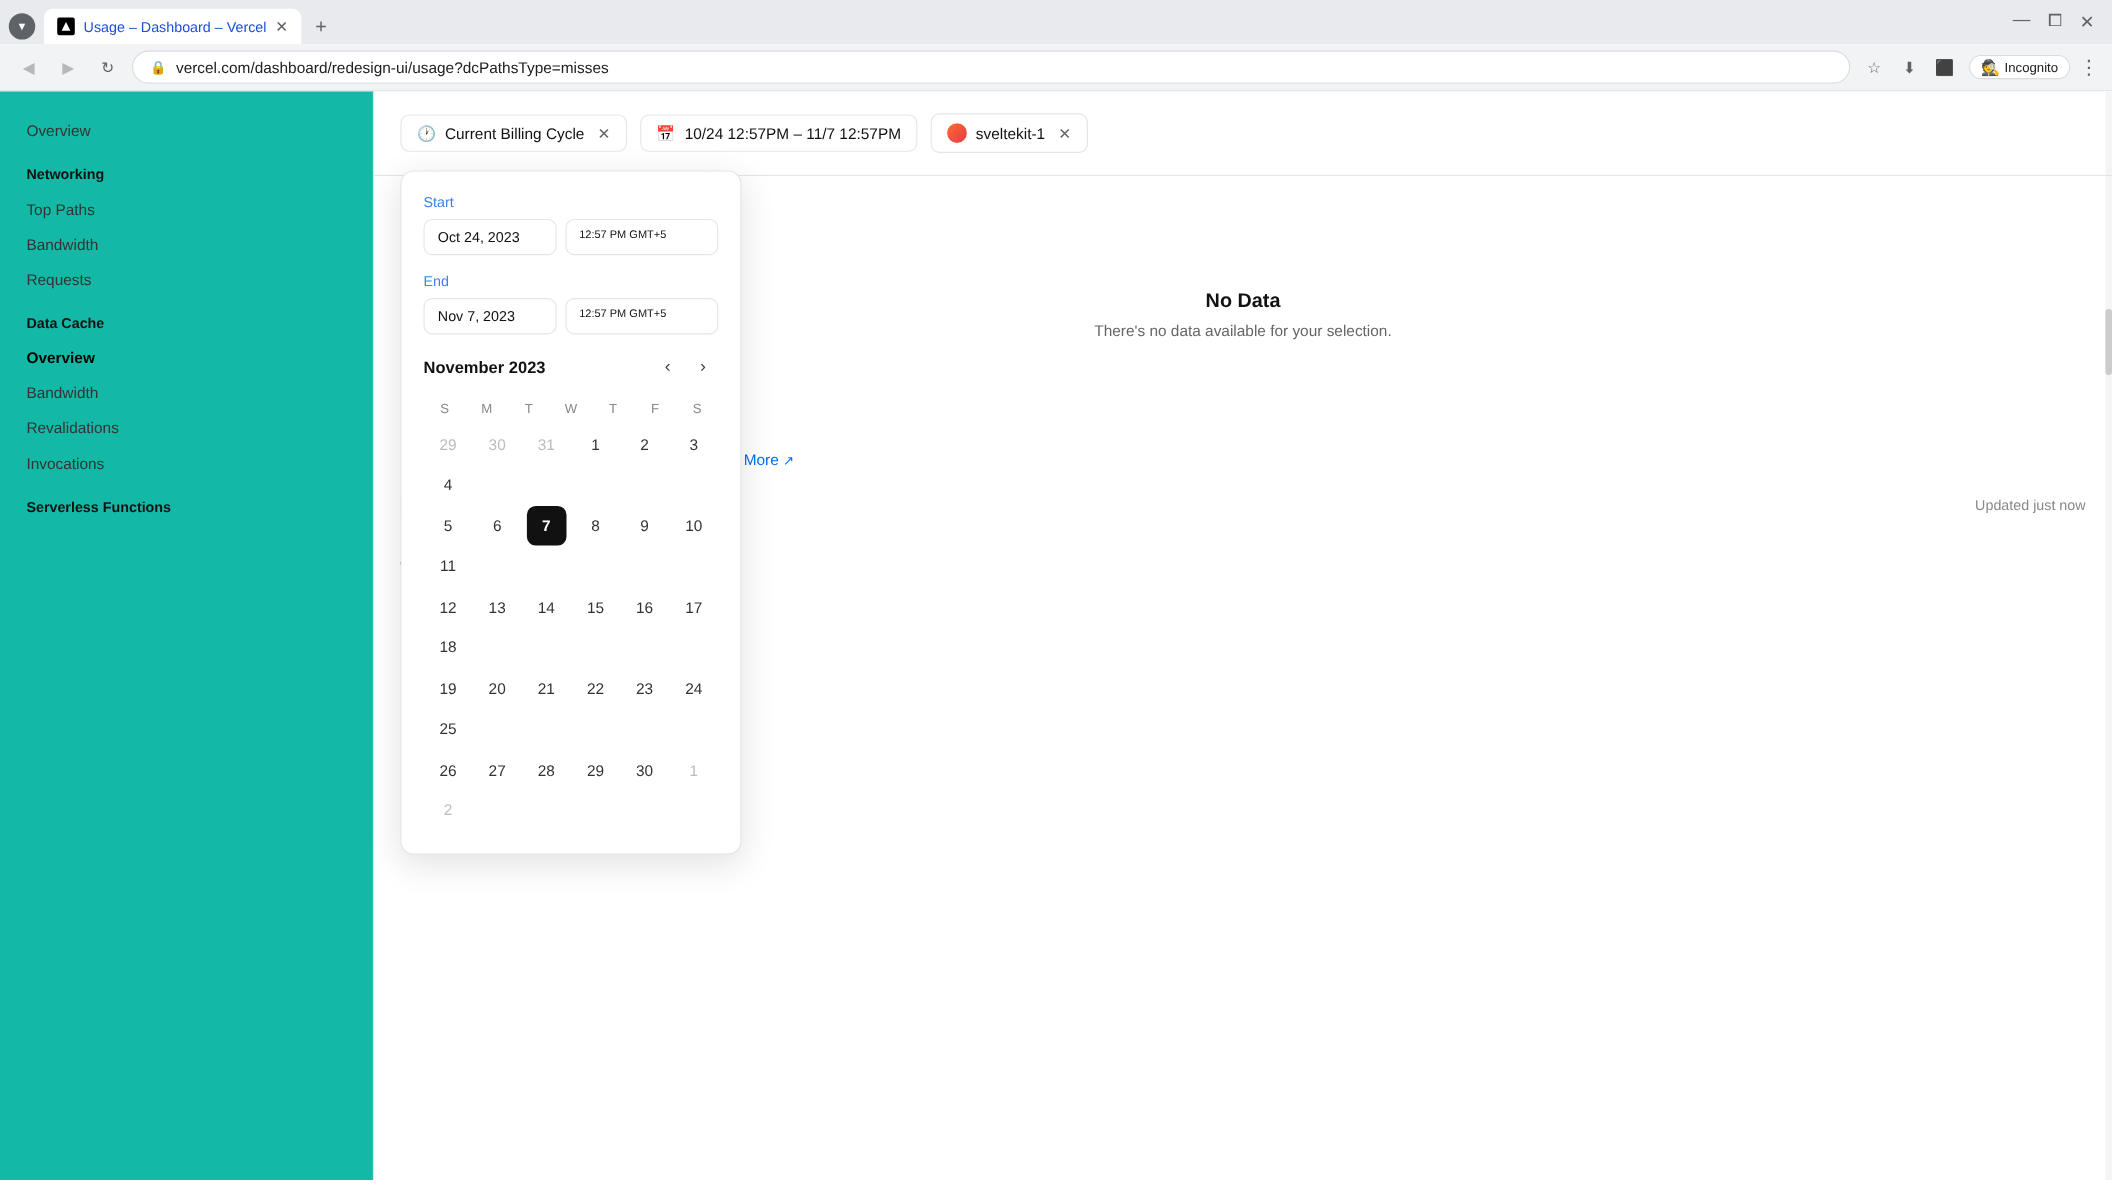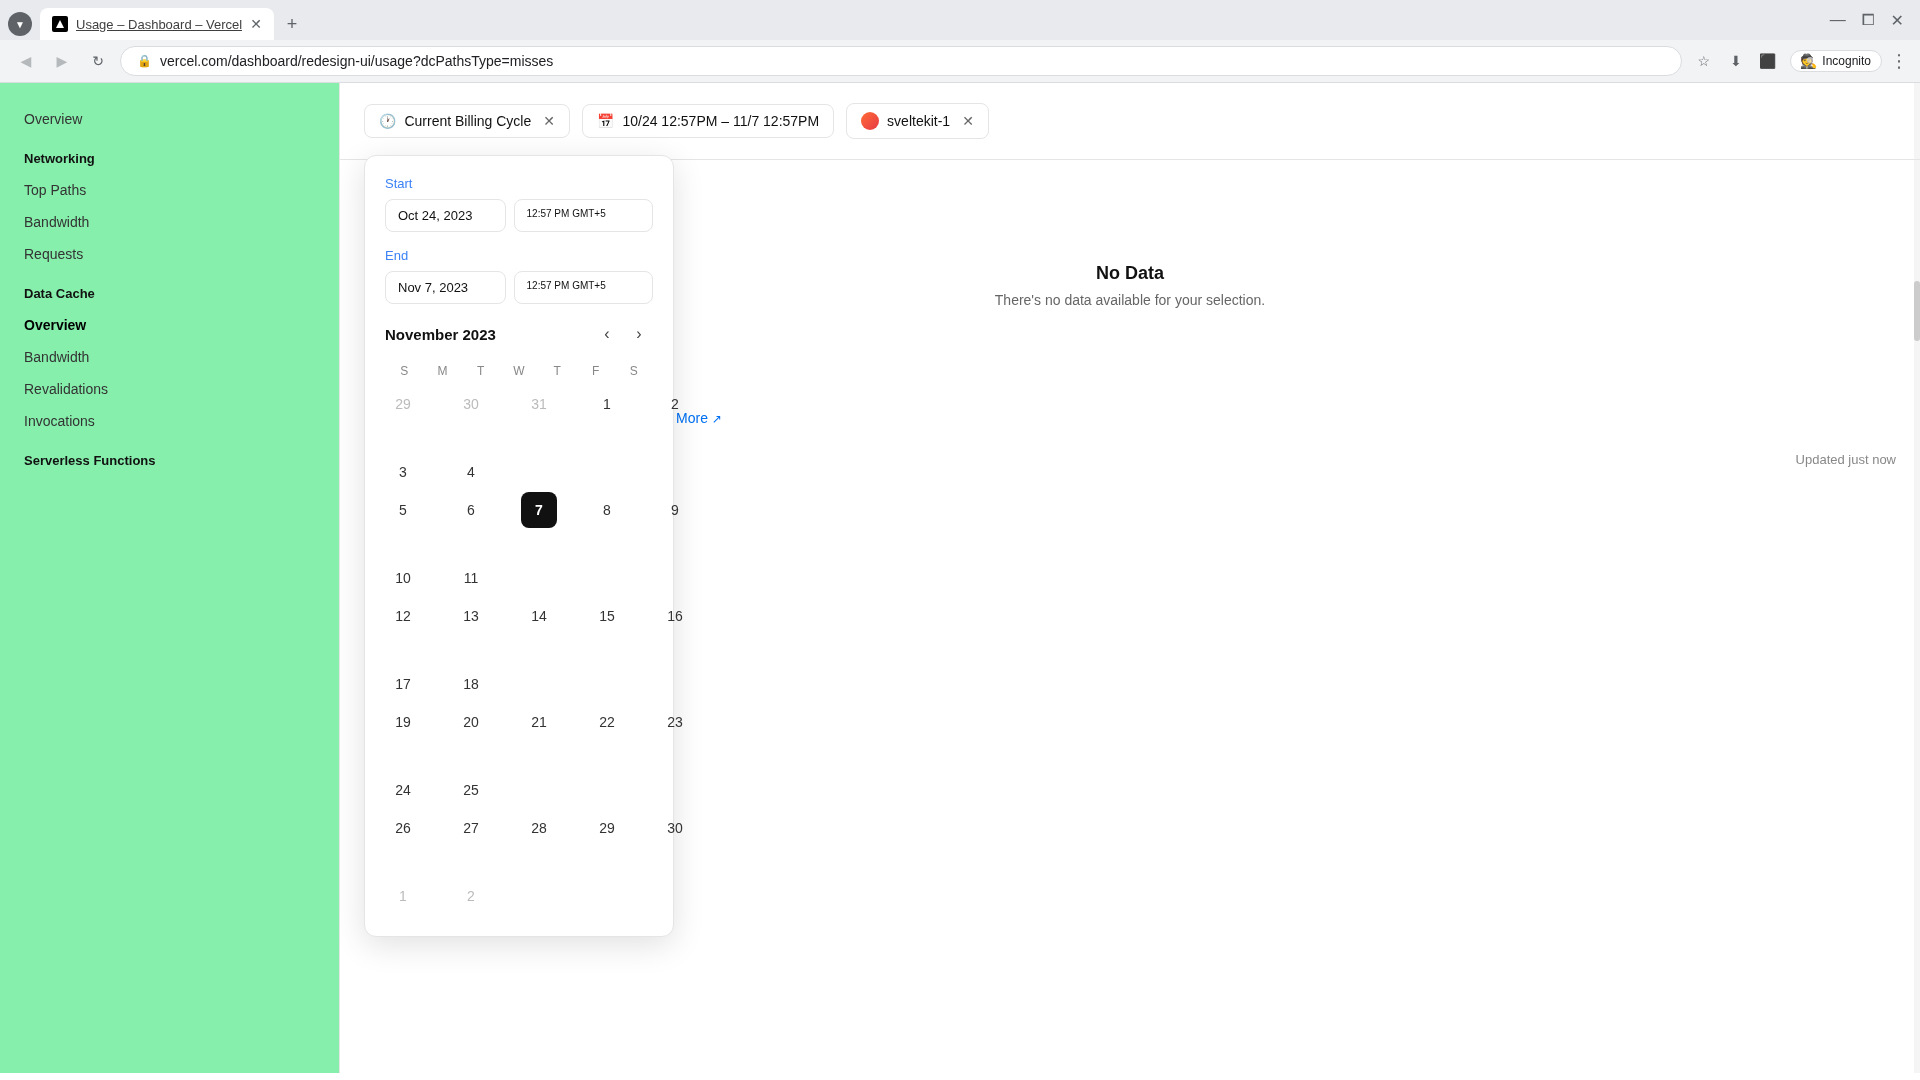--- a/index.html
+++ b/index.html
@@ -117,21 +117,21 @@
       overflow: hidden;
     }
 
     
     .sidebar {
       width: 340px;
       min-width: 340px;
       border-right: 1px solid #e5e5e5;
       padding: 20px 0;
       overflow-y: auto;
-      background: #86efac;
+      background: #14b8a6;
     }
     .sidebar-item {
       display: flex; align-items: center;
       padding: 8px 24px;
       font-size: 14px;
       color: #333;
       cursor: pointer;
       border-radius: 0;
     }
     .sidebar-item.active {
@@ -254,23 +254,22 @@
     }
     .cal-dow {
       text-align: center;
       font-size: 12px;
       color: #888;
       padding: 4px 0;
       font-weight: 500;
     }
     .cal-week {
       display: grid;
-      grid-template-columns: repeat(5, 1fr);
+      grid-template-columns: repeat(6, 1fr);
       margin-bottom: 2px;
-      gap: 32px;
     }
     .cal-day {
       text-align: center;
       padding: 8px 4px;
       font-size: 14px;
       color: #333;
       border-radius: 50%;
       cursor: pointer;
       width: 36px;
       height: 36px;
@@ -405,21 +404,21 @@
 
 <div class="browser-chrome">
   <div class="tab-bar">
     <div class="browser-icon">▼</div>
     <div class="tab">
       <div style="width:16px;height:16px;background:#000;border-radius:2px;display:flex;align-items:center;justify-content:center;">
         <svg width="10" height="10" viewBox="0 0 10 10">
             <polygon points="5,1 9,9 1,9" fill="#fff"></polygon>
           </svg>
       </div>
-      <span style="font-size:13px;color:#404040;flex:1;overflow:hidden;text-overflow:ellipsis;white-space:nowrap;text-decoration:underline;">Usage – Dashboard – Vercel</span>
+      <span style="font-size:13px;color:#1d4ed8;flex:1;overflow:hidden;text-overflow:ellipsis;white-space:nowrap;">Usage – Dashboard – Vercel</span>
       <span class="close-tab" style="color:#5f6368;font-size:14px;">✕</span>
     </div>
     <div class="tab-new">
       <span>+</span>
     </div>
     <div class="window-controls">
       <span>—</span>
       <span>⧠</span>
       <span>✕</span>
     </div>

